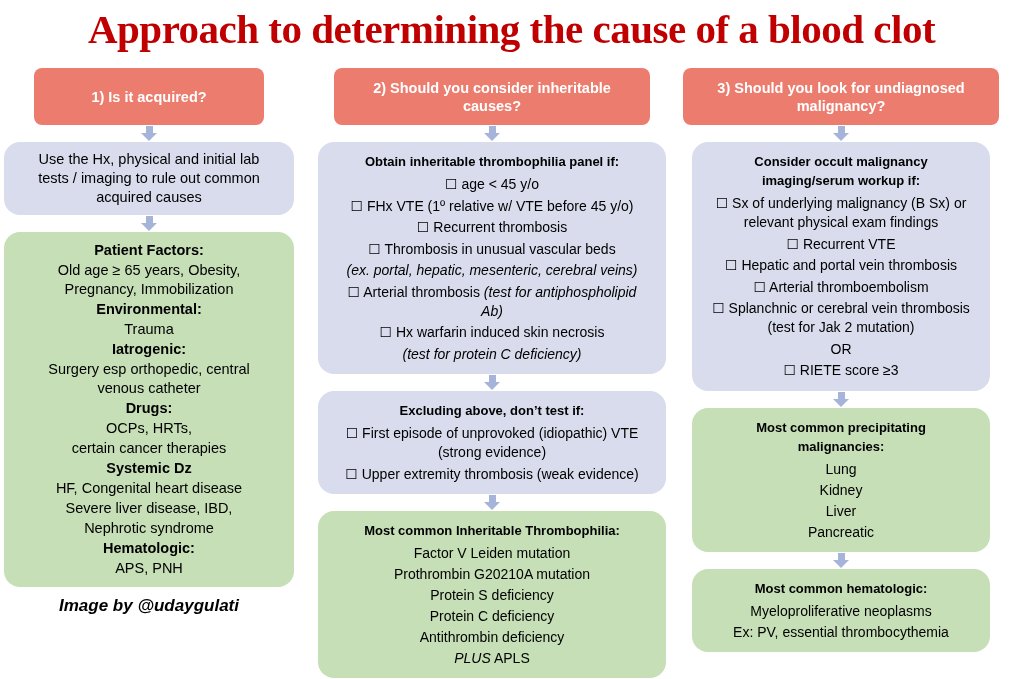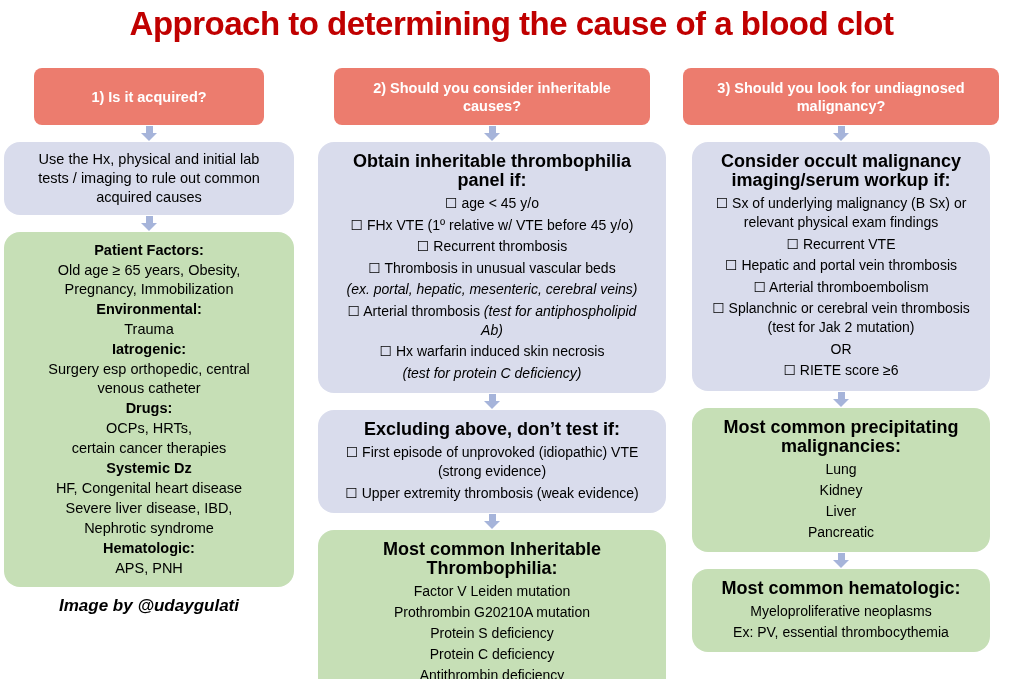--- a/index.html
+++ b/index.html
@@ -4,23 +4,24 @@
 <style>
   html,body{margin:0;padding:0;}
   body{
     width:1023px;height:679px;position:relative;overflow:hidden;
     background:#ffffff;
     font-family:"Liberation Sans","DejaVu Sans",sans-serif;
     color:#000;
   }
   .title{
     position:absolute;top:5px;left:0;width:100%;
-    text-align:center;font-size:33px;font-weight:600;
+    text-align:center;font-size:41px;font-weight:600;
     color:var(--title-red,#C00000);
     letter-spacing:-0.5px;
+    font-family:Liberation Serif, serif;
   }
   .col{position:absolute;top:68px;display:flex;flex-direction:column;align-items:center;}
   #col1{left:4px;width:290px;}
   #col2{left:318px;width:348px;}
   #col3{left:692px;width:298px;}
 
   .hdr{
     background:var(--header-bg,#EC7C6E);color:#fff;font-weight:700;font-size:14.5px;
     border-radius:8px;height:57px;display:flex;align-items:center;justify-content:center;
     text-align:center;line-height:18px;padding:0 14px;box-sizing:border-box;
@@ -33,21 +34,21 @@
   .arrow .stem{width:7px;height:7px;background:var(--arrow-blue,#A6B4DA);}
   .arrow .head{width:0;height:0;border-left:8px solid transparent;border-right:8px solid transparent;border-top:8px solid var(--arrow-blue,#A6B4DA);}
 
   .box{
     width:100%;box-sizing:border-box;border-radius:16px;
     padding:8px 20px;text-align:center;font-size:14px;
   }
   .info{background:var(--info-bg,#D9DCEC);}
   .list{background:var(--list-bg,#C6DFB6);}
 
-  .btitle{font-size:18px;font-weight:700;line-height:19px;margin:2px 0 4px;}
+  .btitle{font-size:13px;font-weight:700;line-height:19px;margin:2px 0 4px;}
   .item{line-height:19px;margin:2.5px 0;}
   .gitem{line-height:19px;margin:2px 0;}
   .fline{line-height:19px;margin:1px 0;font-size:14.5px;}
   .b{font-weight:700;}
   .i{font-style:italic;}
   .intro-text{line-height:19px;font-size:14.5px;}
 
   .credit{
     margin-top:9px;text-align:left;font-size:17px;
     font-style:italic;font-weight:600;
@@ -146,21 +147,21 @@
     </div>
 
   <div class="box info">
     <div class="btitle">Consider occult malignancy imaging/serum workup if:</div>
     <div class="item">☐ Sx of underlying malignancy (B Sx) or relevant physical exam findings</div>
     <div class="item">☐ Recurrent VTE</div>
     <div class="item">☐ Hepatic and portal vein thrombosis</div>
     <div class="item">☐ Arterial thromboembolism</div>
     <div class="item">☐ Splanchnic or cerebral vein thrombosis (test for Jak 2 mutation)</div>
     <div class="item">OR</div>
-    <div class="item">☐ RIETE score ≥6</div>
+    <div class="item">☐ RIETE score ≥3</div>
   </div>
   <div class="arrow">
       <div class="stem"></div>
       <div class="head"></div>
     </div>
 
   <div class="box list">
     <div class="btitle">Most common precipitating malignancies:</div>
     <div class="gitem">Lung</div>
     <div class="gitem">Kidney</div>

